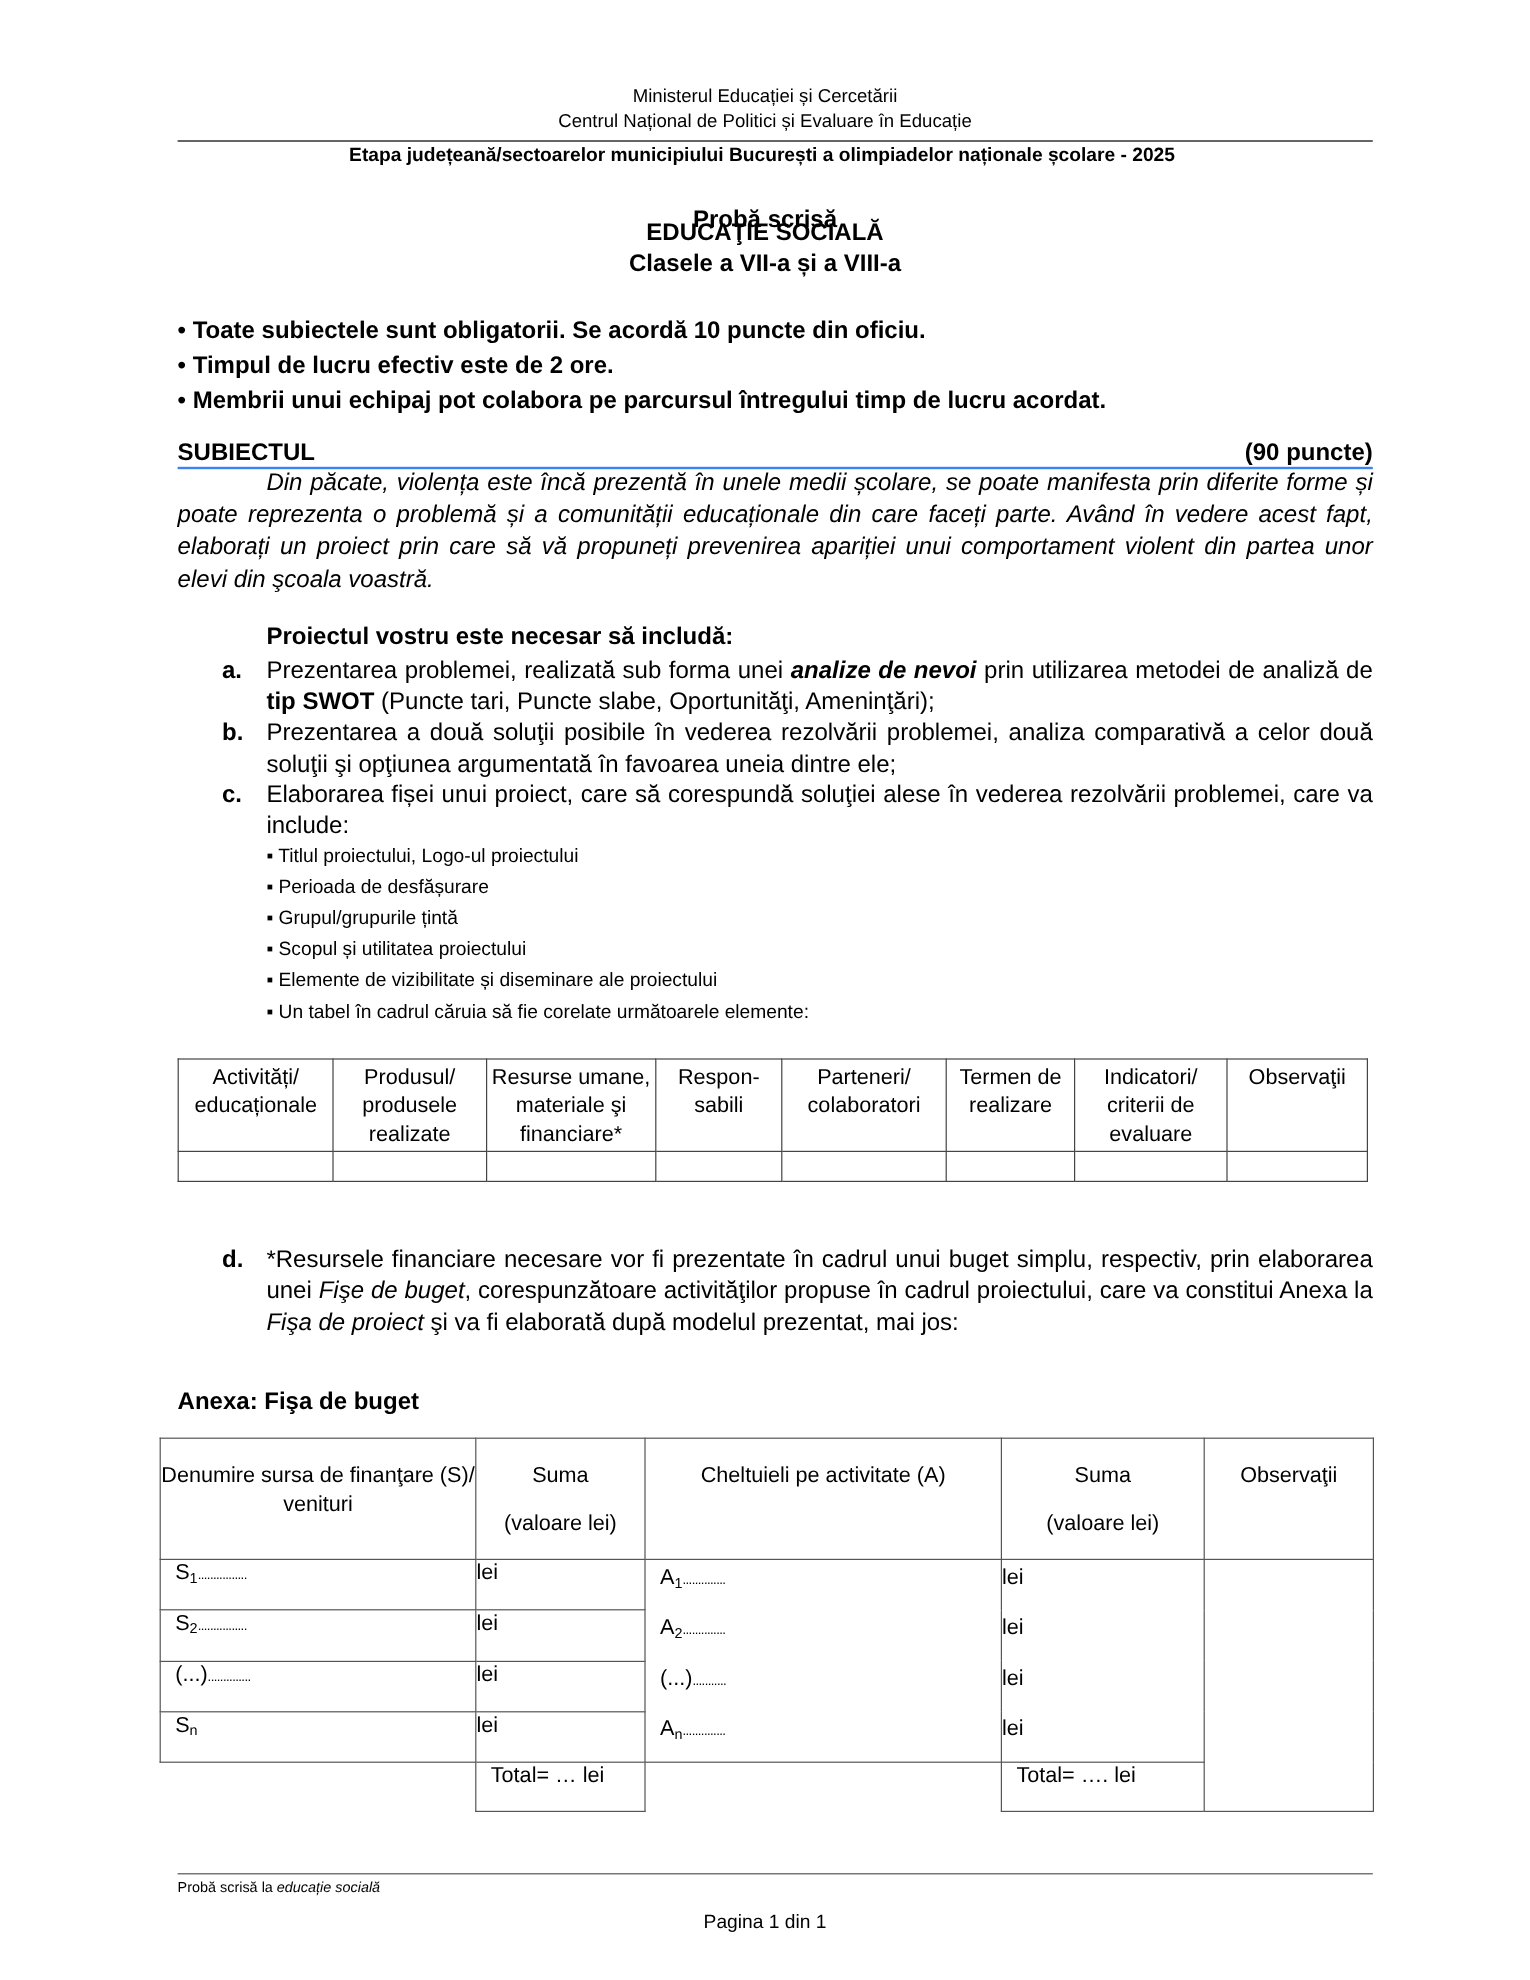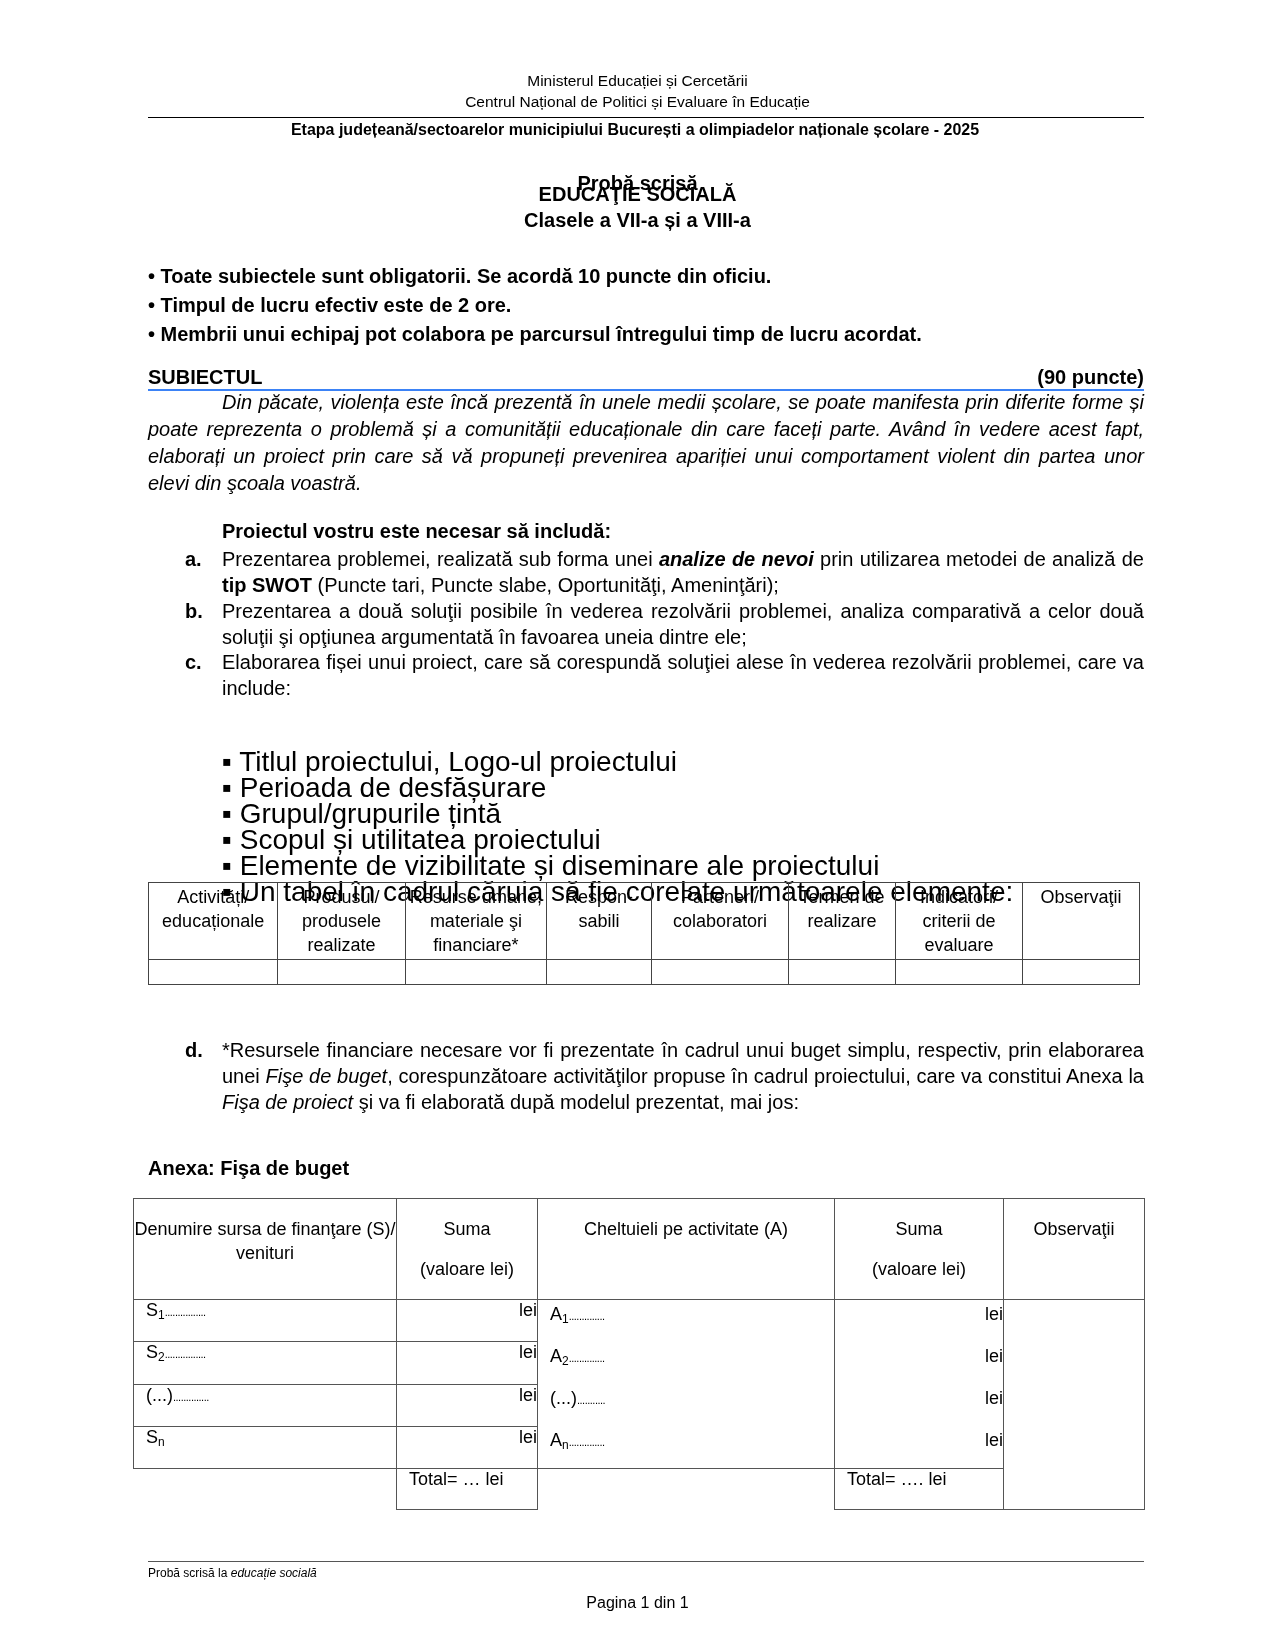--- a/index.html
+++ b/index.html
@@ -17,33 +17,33 @@
   .subiect { position: absolute; left: 148px; top: 365px; width: 996px; font-weight: bold; font-size: 20px; border-bottom: 2px solid #3b82f6; height: 24px; line-height: 24px; }
   .subiect .l { position: absolute; left: 0; text-decoration: none; }
   .subiect .r { position: absolute; right: 0; }
 
   .intro { position: absolute; left: 148px; top: 389px; width: 996px; font-style: italic; font-size: 20px; line-height: 27px; text-align: justify; text-indent: 74px; }
 
   .req-title { position: absolute; left: 222px; top: 520px; font-weight: bold; font-size: 20px; }
   .item { position: absolute; left: 148px; width: 996px; font-size: 20px; line-height: 26px; }
   .item .lbl { position: absolute; left: 37px; font-weight: bold; }
   .item .txt { position: absolute; left: 74px; width: 922px; text-align: justify; }
-  .sub-bullets { position: absolute; left: 222px; font-size: 28px; line-height: 26px; margin-top: 48px; }
+  .sub-bullets { position: absolute; left: 222px; font-size: 16px; line-height: 26px; }
 
   table { border-collapse: collapse; }
   .t1 { position: absolute; left: 148px; top: 882px; width: 992px; font-size: 18px; }
   .t1 th { font-weight: normal; vertical-align: top; text-align: center; border: 1.5px solid #444; padding: 2px 4px; line-height: 24px; }
   .t1 td { border: 1.5px solid #444; height: 22px; }
 
   .anexa-title { position: absolute; left: 148px; top: 1157px; font-weight: bold; font-size: 20px; }
 
   .t2 { position: absolute; left: 133px; top: 1198px; font-size: 18px; }
   .t2 td { border: 1.5px solid #555; vertical-align: top; padding: 0; }
   .t2 .h { text-align: center; line-height: 24px; padding-top: 18px; }
-  .t2 .c { text-align: right; }
+  .t2 .c { text-align: left; }
   .t2 .lft { padding-left: 12px; }
   .dots { font-size: 11px; letter-spacing: -0.5px; }
   sub { font-size: 12px; vertical-align: -3px; }
   .noborder { border: none !important; }
   .stack div { height: 42px; line-height: 28px; }
 
   .foot-rule { position: absolute; left: 148px; width: 996px; top: 1561px; border-top: 1.5px solid #555; }
   .foot-left { position: absolute; left: 148px; top: 1566px; font-size: 12px; }
   .foot-center { position: absolute; left: 0; width: 1275px; text-align: center; top: 1594px; font-size: 16px; }
 </style>

